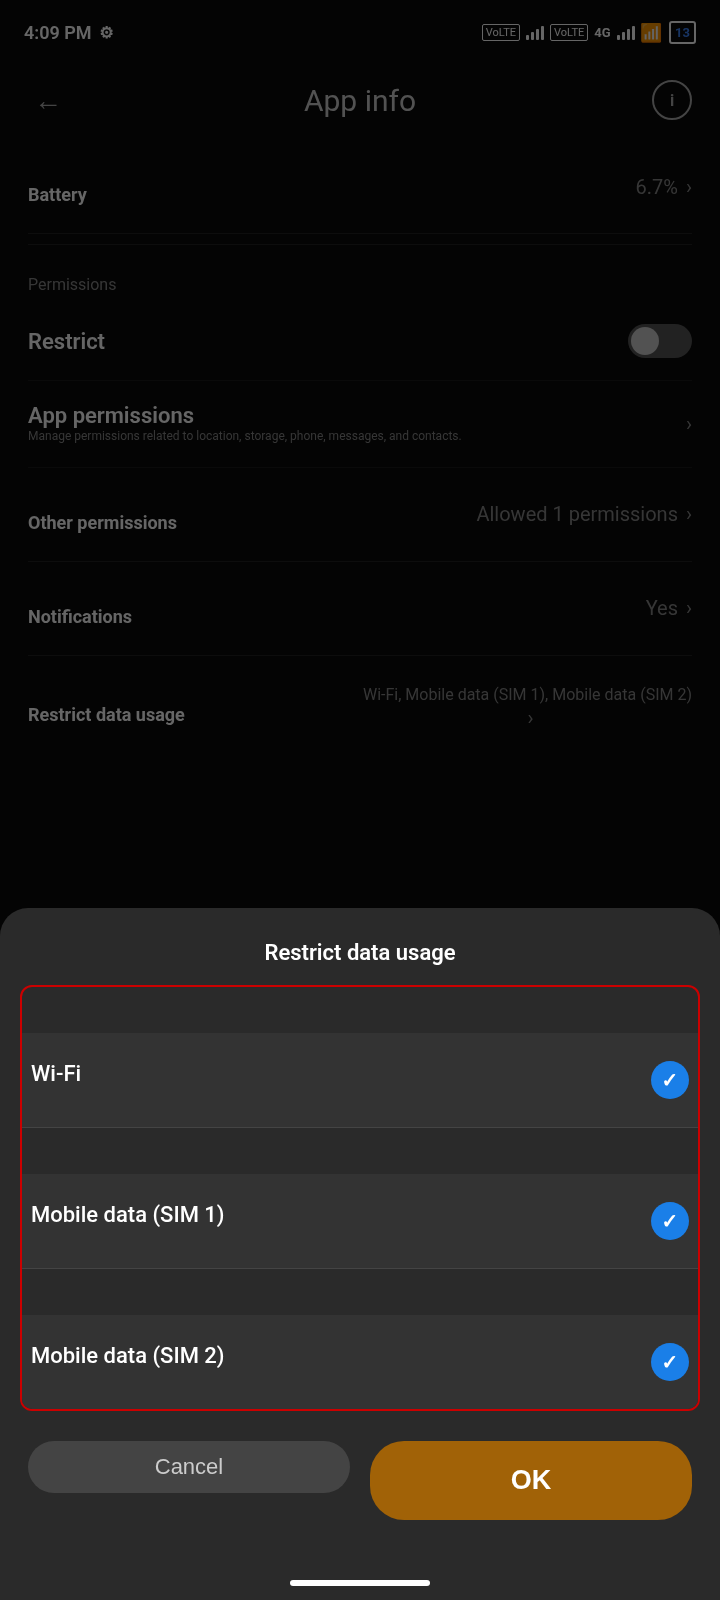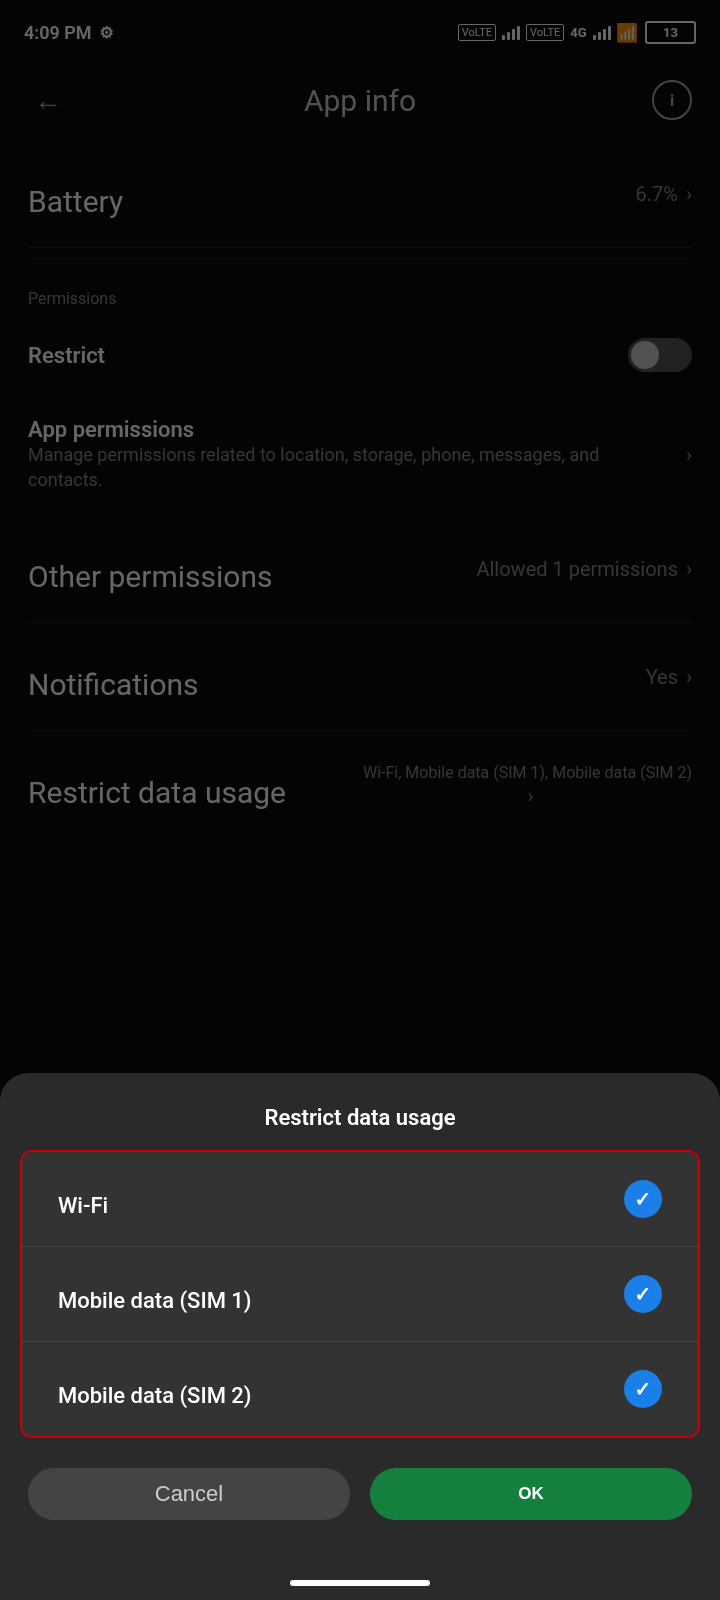--- a/index.html
+++ b/index.html
@@ -44,24 +44,24 @@
       height: 16px;
     }
     .signal-bar {
       background: #fff;
       width: 3px;
       border-radius: 1px;
     }
     .battery-box {
       border: 2px solid #fff;
       border-radius: 3px;
-      padding: 2px 16px;
+      padding: 2px 4px;
       font-size: 13px;
       font-weight: bold;
-      color: #ffffff;
+      color: #3b82f6;
       position: relative;
     }
 
     
     .header {
       display: flex;
       align-items: center;
       justify-content: space-between;
       padding: 20px 28px;
       height: 80px;
@@ -101,22 +101,22 @@
     }
     .section-row {
       display: flex;
       justify-content: space-between;
       align-items: center;
       padding: 28px 0;
       border-bottom: 1px solid #222;
       cursor: pointer;
     }
     .section-row-label {
-      font-size: 30px;
-      font-weight: 400;
+      font-size: 18px;
+      font-weight: 700;
       color: #fff;
       margin-top: 16px;
     }
     .section-row-value {
       display: flex;
       align-items: flex-end;
       gap: 8px;
       font-size: 20px;
       color: #888;
     }
@@ -182,21 +182,21 @@
       flex: 1;
       padding-right: 20px;
     }
     .perm-row-title {
       font-size: 22px;
       font-weight: 600;
       color: #fff;
       margin-bottom: 0;
     }
     .perm-row-sub {
-      font-size: 18px;
+      font-size: 12px;
       color: #888;
       line-height: 1.4;
     }
 
     
     .overlay {
       position: absolute;
       top: 0;
       left: 0;
       width: 720px;
@@ -227,24 +227,25 @@
     
     .checkbox-list {
       border: 2.5px solid #cc0000;
       border-radius: 12px;
       margin: 0 20px 20px 20px;
       overflow: hidden;
     }
     .checkbox-item {
       display: flex;
       justify-content: space-between;
-      align-items: flex-end;
-      padding: 28px 36px;
+      align-items: flex-start;
+      padding: 28px 9px;
       background: #333;
       cursor: pointer;
+      margin-top: 46px;
     }
     .checkbox-item:not(:last-child) {
       border-bottom: 1px solid #444;
     }
     .checkbox-item-label {
       font-size: 22px;
       font-weight: 500;
       color: #fff;
     }
     .checkbox-circle {
@@ -274,26 +275,26 @@
       border-radius: 34px;
       background: #444;
       border: none;
       color: #ccc;
       font-size: 22px;
       font-weight: 500;
       cursor: pointer;
     }
     .btn-ok {
       flex: 1;
-      height: 52px;
+      height: 79px;
       border-radius: 34px;
-      background: #15803d;
+      background: #a16207;
       border: none;
       color: #fff;
-      font-size: 17px;
+      font-size: 27px;
       font-weight: 600;
       cursor: pointer;
     }
 
     
     .home-indicator {
       position: absolute;
       bottom: 14px;
       left: 50%;
       transform: translateX(-50%);

